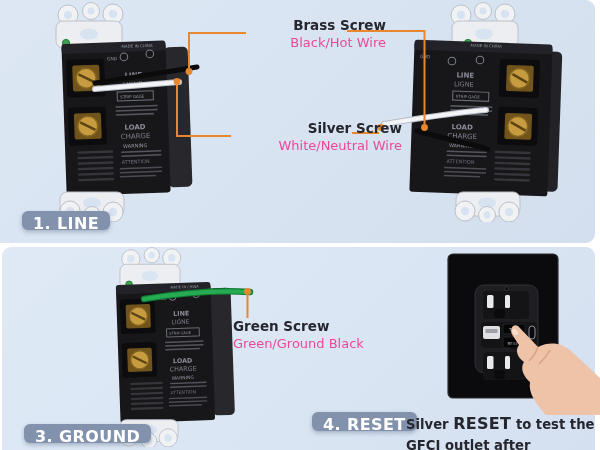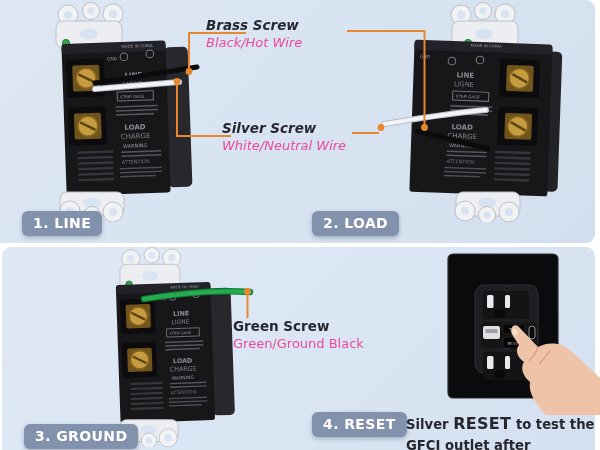--- a/index.html
+++ b/index.html
@@ -7,26 +7,26 @@
          font-family:"DejaVu Sans","Liberation Sans",sans-serif;}
   .panel{position:absolute;}
   .panel-top{left:0;top:0;width:595px;height:243px;border-radius:0 9px 9px 0;
              background:linear-gradient(135deg,#dde7f4 0%,var(--panel-bg) 55%,#d3dfee 100%);}
   .panel-bottom{left:2px;top:247px;width:593px;height:203px;border-radius:9px 9px 0 0;
              background:linear-gradient(135deg,#dfe9f6 0%,var(--panel-bg-bottom) 60%,#d4e0f0 100%);}
   svg.layer{position:absolute;pointer-events:none;}
   .overlay{left:0;top:0;z-index:5;}
   .outlet{z-index:2;}
   .badge{position:absolute;z-index:10;background:var(--badge-bg);color:#fff;
-         font-weight:bold;font-size:14px;line-height:25px;height:25px;padding:0 11px;
+         font-weight:bold;font-size:16px;line-height:25px;height:19px;padding:0 11px;
          border-radius:6px;letter-spacing:.4px;box-shadow:0 2px 4px rgba(96,112,138,.45);}
   .callout{position:absolute;z-index:10;color:var(--ink);}
   .callout .t{font-weight:bold;font-size:13.5px;line-height:18px;}
   .callout .s{font-size:13px;line-height:18px;color:#ec4899;}
-  .center{text-align:left;font-style:italic;}
+  .center{text-align:right;}
   .note{position:absolute;left:406px;top:400px;width:194px;z-index:10;
         color:var(--ink);font-size:13.2px;font-weight:bold;line-height:21px;}
   .note .emph{font-size:16px;font-weight:800;letter-spacing:.3px;}
   .plate-svg{z-index:4;}
   .hand-svg{z-index:7;}
   text{font-family:"DejaVu Sans","Liberation Sans",sans-serif;}
 </style>
 </head>
 <body>
 
@@ -310,19 +310,18 @@
   <div class="callout center" style="left:222px;top:119px;width:180px">
     <div class="t">Silver Screw</div>
     <div class="s">White/Neutral Wire</div>
   </div>
   <div class="callout" style="left:233px;top:317px;width:150px">
     <div class="t">Green Screw</div>
     <div class="s">Green/Ground Black</div>
   </div>
 
   <span class="badge" style="left:22px;top:211px">1. LINE</span>
-  <span class="badge" style="left:312px;top:211px">2. LOAD</span>
   <span class="badge" style="left:24px;top:424px">3. GROUND</span>
   <span class="badge" style="left:312px;top:412px">4. RESET</span>
 
   <p class="note"><span>Silver</span> <span class="emph">RESET</span> <span>to test the GFCI outlet after installation.</span></p>
 
 </div>
 
 </body></html>

